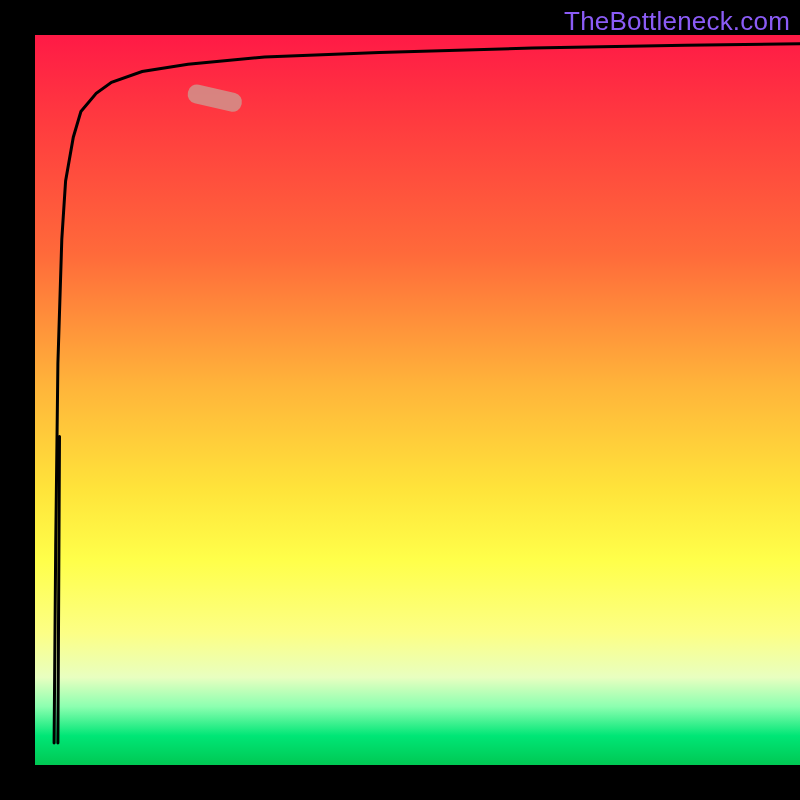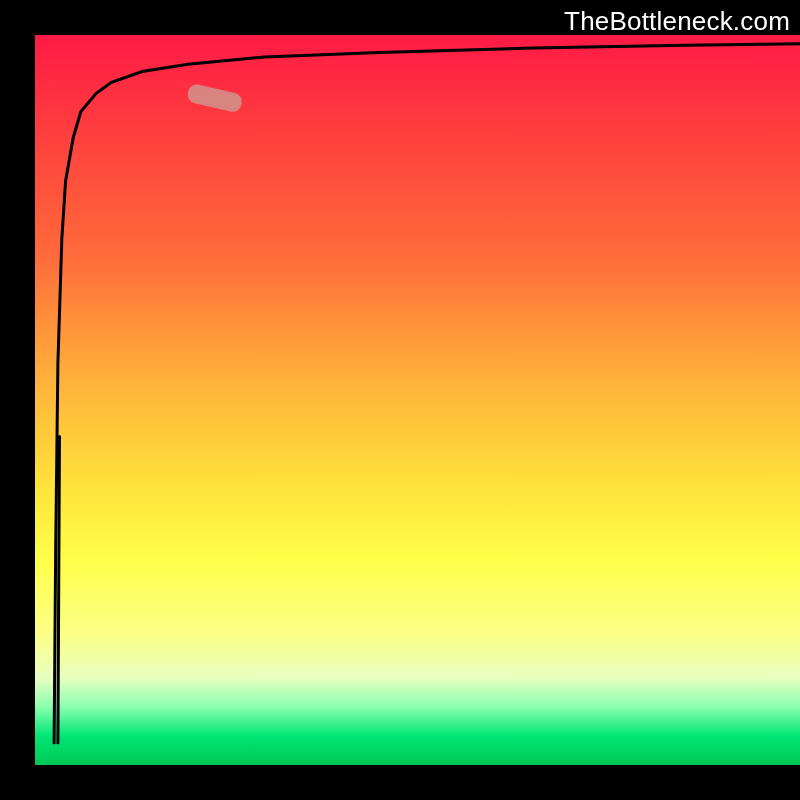--- a/index.html
+++ b/index.html
@@ -34,21 +34,21 @@
       #e8ffc0 88%,
       #8cffb0 92%,
       #00e676 96%,
       #00c853 100%
     );
   }
   .attrib {
     position: absolute;
     top: 6px;
     right: 10px;
-    color: #ffffff;
+    color: #8b5cf6;
     font-size: 26px;
     font-weight: 400;
     letter-spacing: 0.2px;
   }
   svg.curves {
     position: absolute;
     left: 35px;
     top: 35px;
     width: 765px;
     height: 730px;

